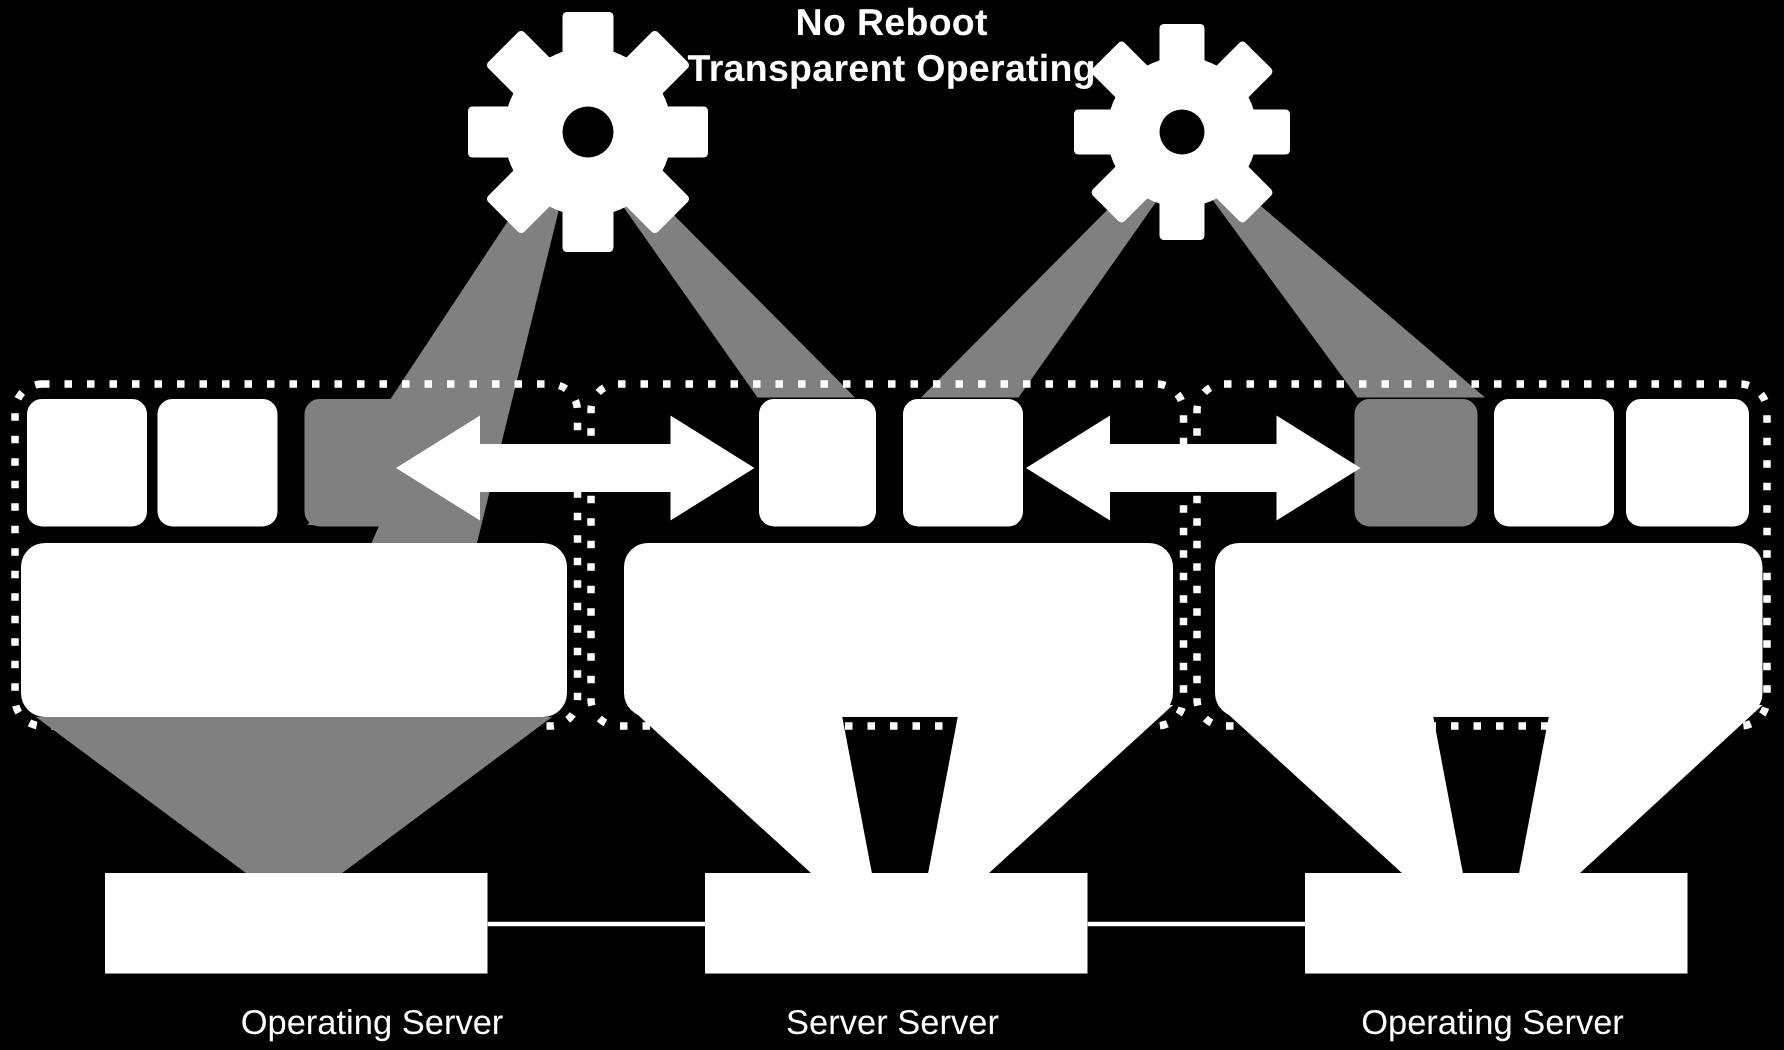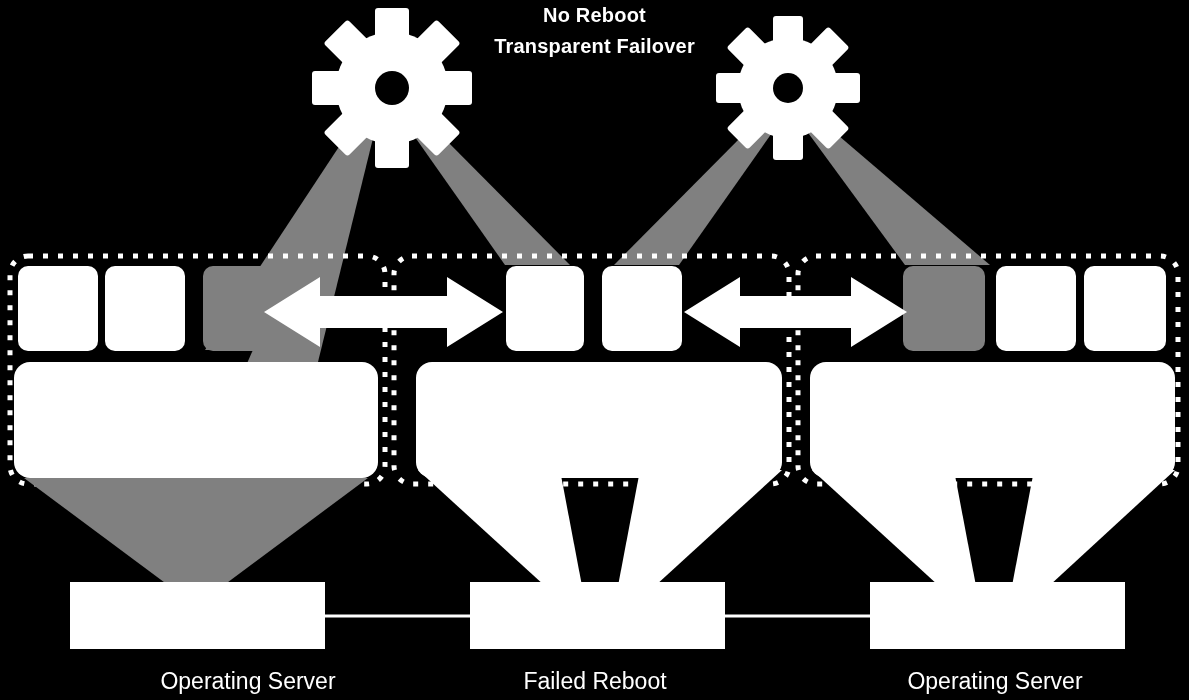--- a/index.html
+++ b/index.html
@@ -26,21 +26,21 @@
     display: block;
   }
   .title-block {
     position: absolute;
     left: 0;
     top: 0;
     width: 1189px;
     text-align: center;
     color: #ffffff;
     font-weight: bold;
-    font-size: 20px;
+    font-size: 25px;
     line-height: 31px;
     letter-spacing: 0.2px;
     pointer-events: none;
   }
   .title-line { display: block; }
   .server-label {
     position: absolute;
     color: #ffffff;
     font-weight: normal;
     font-size: 23px;
@@ -157,20 +157,20 @@
         <rect x="-15" y="-72" width="30" height="32" rx="3" ry="3" transform="rotate(225)"></rect>
         <rect x="-15" y="-72" width="30" height="32" rx="3" ry="3" transform="rotate(270)"></rect>
         <rect x="-15" y="-72" width="30" height="32" rx="3" ry="3" transform="rotate(315)"></rect>
       </g>
       <circle cx="0" cy="0" r="15" fill="#000000"></circle>
     </g>
   </svg>
 
   <div class="title-block">
     <span class="title-line">No Reboot</span>
-    <span class="title-line">Transparent Failover</span>
+    <span class="title-line">Transparent Operating</span>
   </div>
 
   <div class="server-label sl-left">Operating Server</div>
-  <div class="server-label sl-mid">Failed Reboot</div>
+  <div class="server-label sl-mid">Server Server</div>
   <div class="server-label sl-right">Operating Server</div>
 
 </div>
 
 </body></html>

